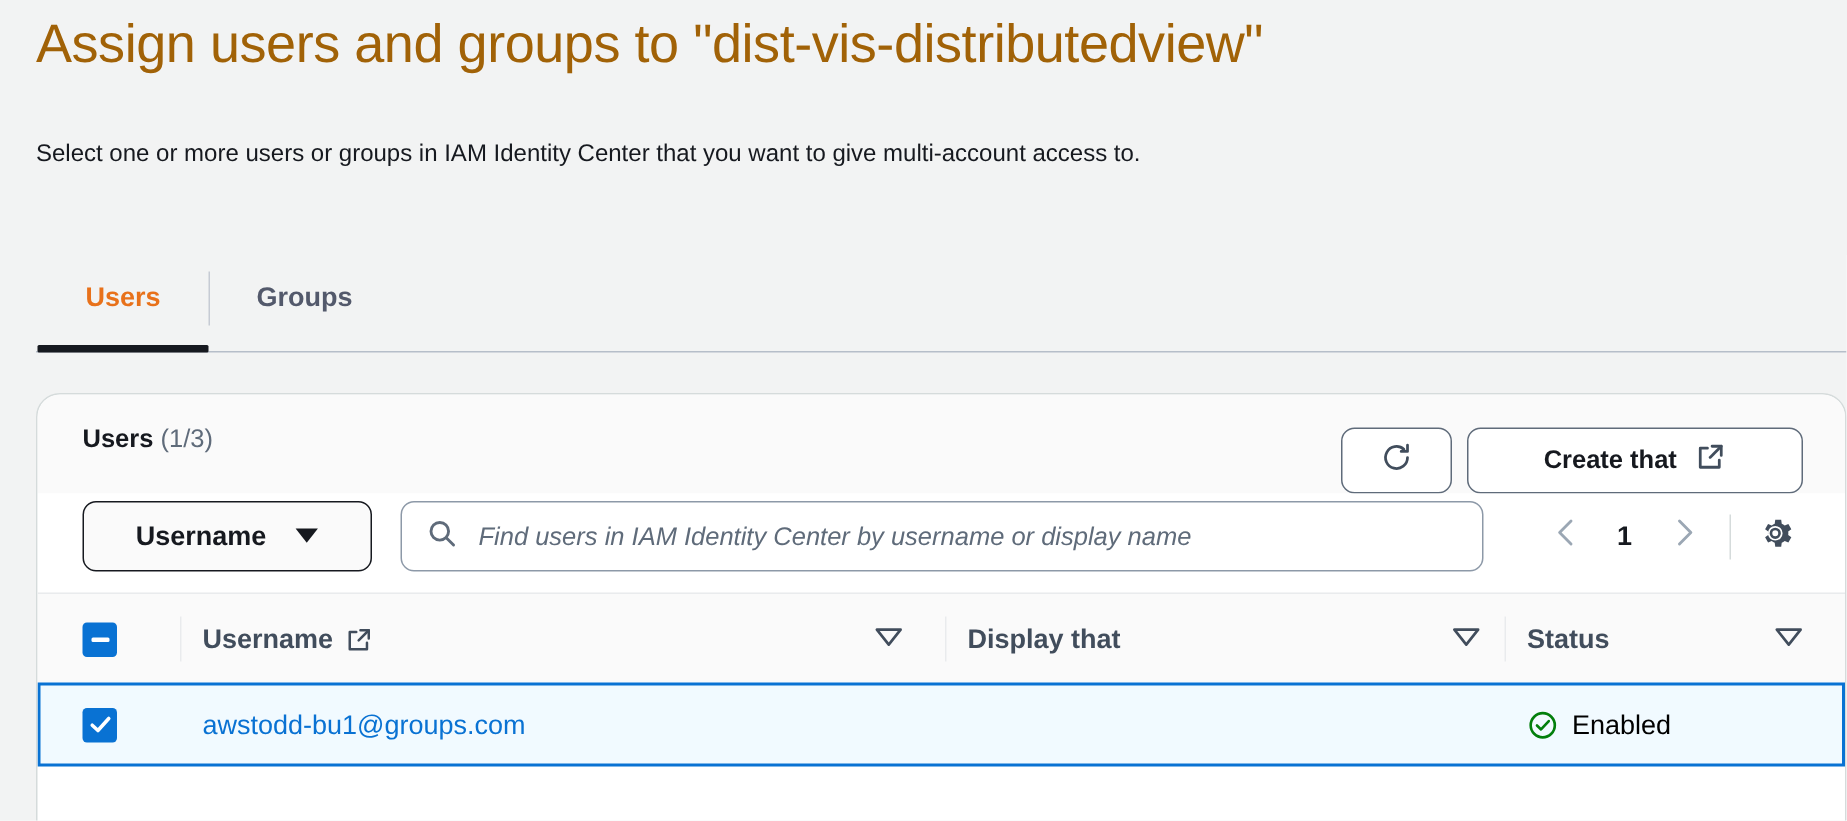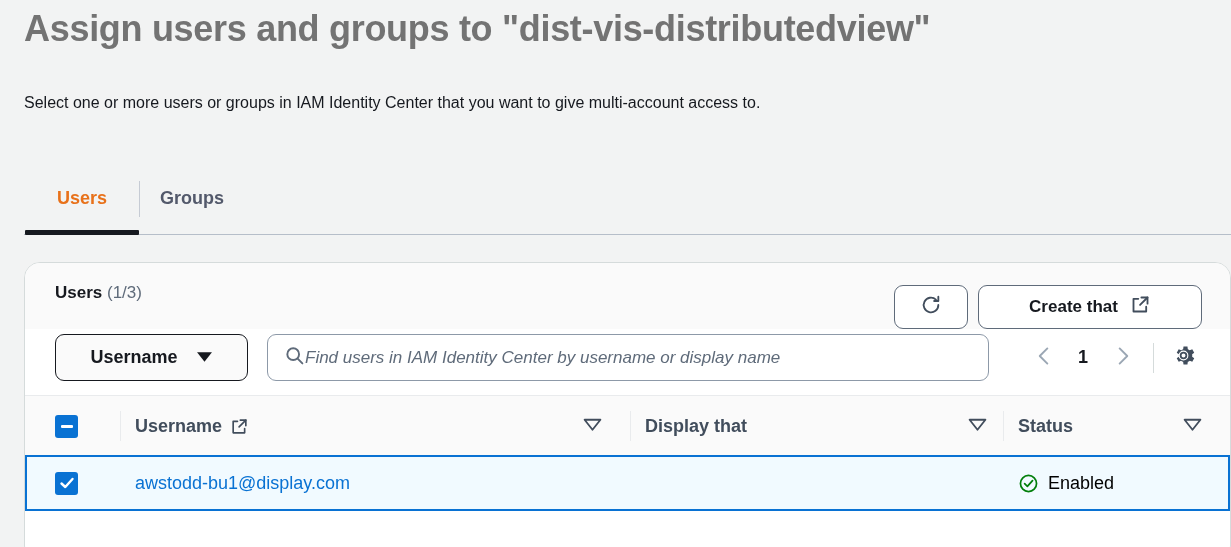--- a/index.html
+++ b/index.html
@@ -9,22 +9,22 @@
     overflow: hidden;
     background: #f2f3f3;
     font-family: "Liberation Sans", sans-serif;
     color: #16191f;
   }
   .page { position: relative; width: 1231px; height: 547px; }
 
   
   .page-title {
     position: absolute; left: 24px; top: 8px;
-    font-size: 36px; font-weight: 700; letter-spacing: -0.3px;
-    color: #737373; white-space: nowrap;
+    font-size: 36px; font-weight: 400; letter-spacing: -0.3px;
+    color: #a16207; white-space: nowrap;
   }
   .page-desc {
     position: absolute; left: 24px; top: 94px;
     font-size: 16px; font-weight: 400; color: #16191f;
     white-space: nowrap;
   }
 
   
   .tabs {
     position: absolute; left: 0px; top: 168px; width: 1231px; height: 70px;
@@ -32,21 +32,21 @@
   .tabs-divider {
     position: absolute; left: 24px; top: 66px; width: 1207px; height: 1px;
     background: #b6bec9;
   }
   .tab {
     position: absolute; top: 0; height: 60px;
     display: flex; align-items: center; justify-content: center;
     font-size: 18px; font-weight: 700; cursor: pointer;
   }
   .tab-users { left: 25px; width: 114px; color: #e8711a; }
-  .tab-groups { left: 160px; width: 130px; color: #53596b; justify-content: flex-start; align-items: center; }
+  .tab-groups { left: 171px; width: 130px; color: #53596b; justify-content: flex-start; align-items: center; }
   .tab-sep {
     position: absolute; left: 139px; top: 13px; width: 1px; height: 36px;
     background: #c6cbd4;
   }
   .tab-underline {
     position: absolute; left: 25px; top: 62px; width: 114px; height: 5px;
     background: #16191f; border-radius: 1px;
   }
 
   
@@ -78,21 +78,21 @@
   .filter-row { position: relative; height: 66px; background: #ffffff; }
   .dropdown {
     position: absolute; left: 30px; top: 5px; width: 193px; height: 47px;
     background: #fafafa; border: 1px solid #16191f; border-radius: 9px;
     display: flex; align-items: center; justify-content: center; gap: 18px;
     font-size: 18px; font-weight: 700; color: #16191f; cursor: pointer;
   }
   .search {
     position: absolute; left: 242px; top: 5px; width: 722px; height: 47px;
     background: #ffffff; border: 1px solid #8d99a8; border-radius: 9px;
-    display: flex; align-items: center; padding-left: 16px;
+    display: flex; align-items: center; gap: 14px; padding-left: 16px;
   }
   .search-placeholder {
     font-size: 17px; font-style: italic; color: #5f6b7a; white-space: nowrap;
   }
   .pager {
     position: absolute; left: 1000px; top: 5px; height: 47px;
     display: flex; align-items: center; gap: 0px;
   }
   .pg-btn {
     width: 38px; height: 47px; display: flex; align-items: center;
@@ -300,21 +300,21 @@
       </div>
 
       <div class="row">
         <div class="cell cell-check">
           <span class="cb">
             <svg width="16" height="16" viewBox="0 0 16 16">
               <polyline points="2.5,8.5 6.3,12 13.5,4" fill="none" stroke="#ffffff" stroke-width="2.4" stroke-linecap="round" stroke-linejoin="round"></polyline>
             </svg>
           </span>
         </div>
-        <div class="cell cell-user">awstodd-bu1@display.com</div>
+        <div class="cell cell-user">awstodd-bu1@groups.com</div>
         <div class="cell cell-status">
           <span style="display:flex">
             <svg width="21" height="21" viewBox="0 0 24 24" fill="none" stroke="#037f0c" stroke-width="2">
               <circle cx="12" cy="12" r="9.2"></circle>
               <polyline points="7.6,12.2 10.7,15.2 16.6,8.8" stroke-linecap="round" stroke-linejoin="round"></polyline>
             </svg>
           </span>
           <span>Enabled</span>
         </div>
       </div>

